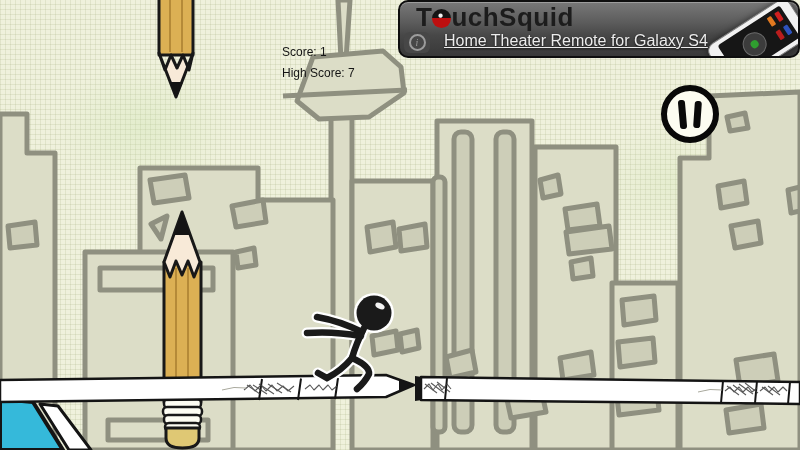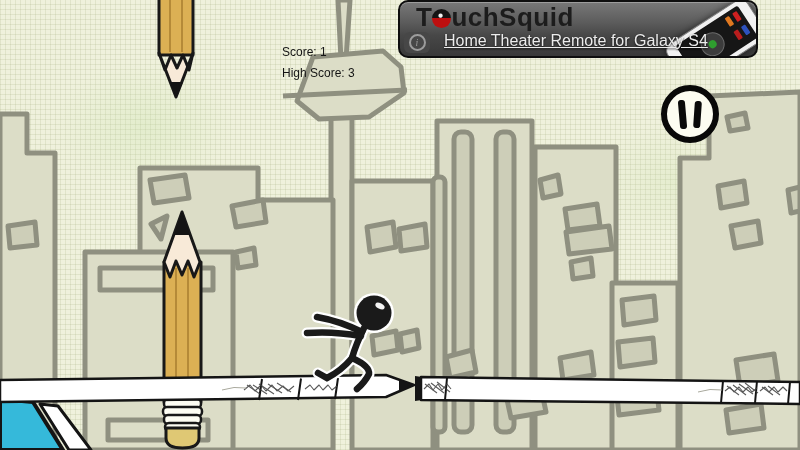--- a/index.html
+++ b/index.html
@@ -19,21 +19,21 @@
   
   .hud{position:absolute;left:282px;top:42px;font-size:12px;line-height:21px;color:#141414;z-index:5;}
   
   .pause-btn{position:absolute;left:661px;top:85px;width:58px;height:58px;border-radius:50%;
     background:#fcfcf1;border:6px solid #080808;box-sizing:border-box;z-index:6;
     display:flex;align-items:center;justify-content:center;gap:8px;}
   .pause-bar{width:7px;background:#0a0a0a;border-radius:3px;}
   .pause-bar.b1{height:29px;transform:rotate(-5deg);}
   .pause-bar.b2{height:27px;transform:rotate(4deg);}
   
-  .ad{position:absolute;left:398px;top:0;width:360px;height:58px;box-sizing:border-box;z-index:7;
+  .ad{position:absolute;left:398px;top:0;width:402px;height:58px;box-sizing:border-box;z-index:7;
     border:2px solid #0e0e0e;border-radius:10px;overflow:hidden;
     background:linear-gradient(180deg,#787878,#5c5c5c 38%,#474747 62%,#393939);
     box-shadow:inset 0 1px 0 rgba(255,255,255,.28);}
   .ad-brand{position:absolute;left:16px;top:0;font-size:26px;font-weight:bold;color:#1c1c1c;
     letter-spacing:.5px;z-index:3;}
   .brand-o{display:inline-block;width:19px;height:19px;border-radius:50%;overflow:hidden;
     background:
       radial-gradient(circle at 45% 35%, rgba(255,255,255,.95) 0 1.6px, transparent 2.6px),
       linear-gradient(180deg,#141414 0 50%,#bd0f0f 50% 100%);
     color:transparent;font-size:0;vertical-align:-2px;}
@@ -192,21 +192,21 @@
         <path d="M352,358 Q370,366 369,374 Q365,382 357,389"></path>
         <path d="M352,358 Q341,371 327,378 L318,373"></path>
       </g>
       <circle cx="374" cy="313" r="17.5" stroke="none" fill="#1a1a1a"></circle>
       <ellipse cx="380" cy="306" rx="5" ry="2.8" fill="#ffffff" stroke="none" opacity="0.95" transform="rotate(28 380 306)"></ellipse>
     </g>
   </svg>
 
   <div class="hud">
     <div>Score: 1</div>
-    <div>High Score: 3</div>
+    <div>High Score: 7</div>
   </div>
 
   <div class="pause-btn">
     <span class="pause-bar b1"></span>
     <span class="pause-bar b2"></span>
   </div>
 
   <div class="ad">
     <div class="ad-brand"><span>T</span><span class="brand-o">o</span><span>uchSquid</span></div>
     <div class="ad-headline">Home Theater Remote for Galaxy S4</div>

